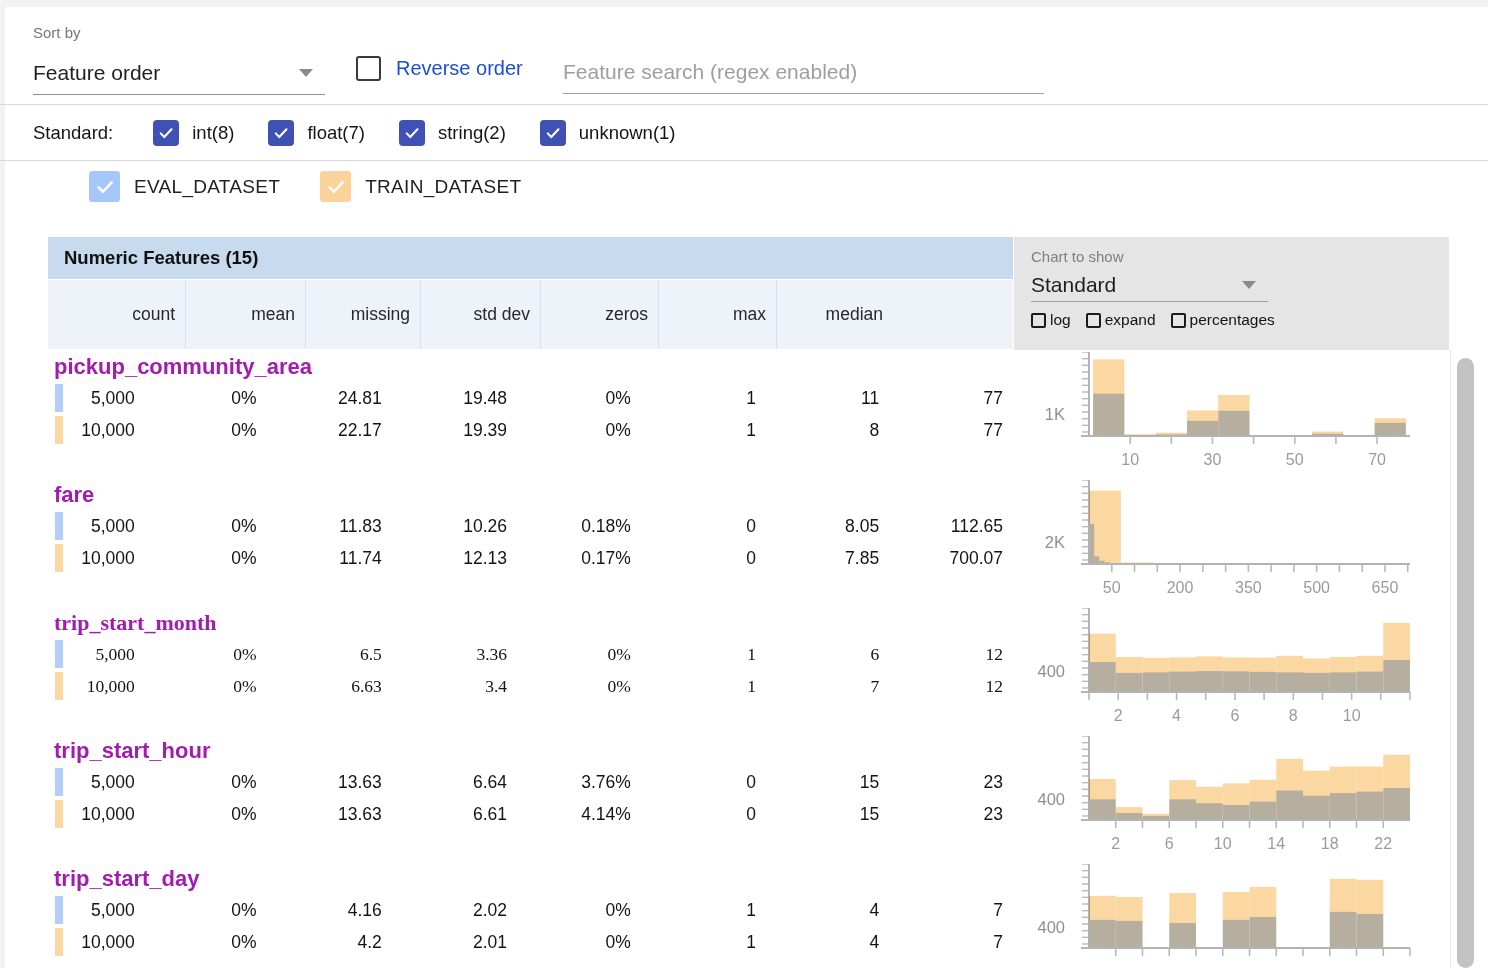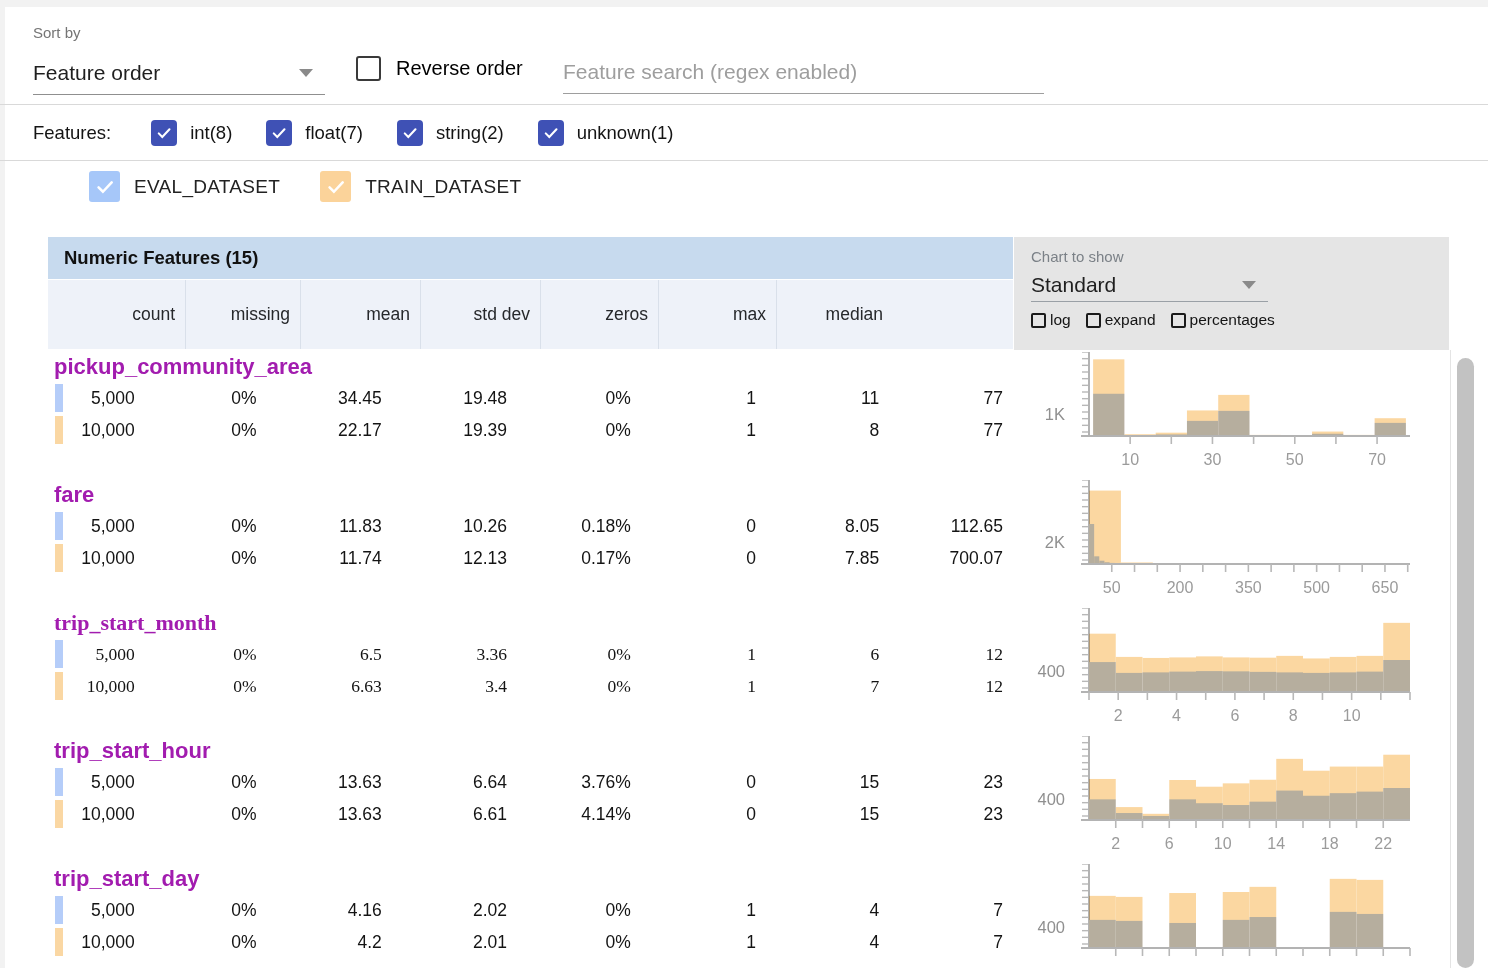--- a/index.html
+++ b/index.html
@@ -19,21 +19,21 @@
   .sort-select {
     left:33px; top:52px; width:292px; height:43px;
     display:flex; align-items:center; justify-content:space-between;
     border-bottom:1px solid #8f8f8f; cursor:pointer;
   }
   .sort-select .val { font-size:21px; color:#1f1f1f; }
   .dd-arrow { width:0; height:0; border-left:7px solid transparent;
     border-right:7px solid transparent; border-top:8px solid #8a8a8a; margin-right:12px;}
   .reverse-wrap { left:356px; top:56px; display:flex; align-items:center; cursor:pointer; }
   .cb-plain { width:25px; height:25px; border:2.5px solid #3a3a3a; border-radius:3px; background:#fff; }
-  .reverse-wrap .lbl { font-size:20px; margin-left:15px; color:#000000; }
+  .reverse-wrap .lbl { font-size:20px; margin-left:15px; color:#1d4ed8; }
   .search-wrap { left:563px; top:50px; width:481px; height:44px; }
   .search-wrap input {
     width:100%; height:100%; border:none; outline:none;
     border-bottom:1.5px solid #9e9e9e; font-size:21px; color:#1f1f1f;
     font-family:"Liberation Sans", sans-serif; background:transparent;
   }
   .search-wrap input::placeholder { color:#9e9e9e; }
   .divider { left:0; width:1488px; height:1px; background:#d9d9d9; }
 
   
@@ -108,21 +108,21 @@
 <div class="abs reverse-wrap">
   <span class="cb-plain"></span>
   <span class="lbl">Reverse order</span>
 </div>
 <div class="abs search-wrap">
   <input placeholder="Feature search (regex enabled)" style="">
 </div>
 <div class="abs divider" style="top:104px"></div>
 
 <div class="abs filter-row">
-  <span class="flabel">Features:</span>
+  <span class="flabel">Standard:</span>
   <span id="filter-items" style="display:flex;align-items:center">
       <span class="filter-item">
         <span class="cb-indigo" style="background: rgb(63, 81, 181);">
           <svg viewBox="0 0 24 24" class="chk">
             <path d="M5 12.5l4.7 4.7L19.3 7" fill="none" stroke="#fff" stroke-width="2.8" stroke-linecap="round"></path>
           </svg>
         </span>
         <span class="ilabel">int(8)</span>
       </span>
       <span class="filter-item">
@@ -192,36 +192,36 @@
       </span>
       <span class="toggle">
         <span class="cb-small"></span>
         <span class="tlabel">percentages</span>
       </span>
     </div>
 </div>
 
 <div class="abs col-headers" id="col-headers">
     <div class="cell" style="width: 137px;">count</div>
+    <div class="cell" style="width: 120px;">mean</div>
     <div class="cell" style="width: 115px;">missing</div>
-    <div class="cell" style="width: 120px;">mean</div>
     <div class="cell" style="width: 120px;">std dev</div>
     <div class="cell" style="width: 118px;">zeros</div>
     <div class="cell" style="width: 118px;">max</div>
     <div class="cell" style="width: 117px;">median</div>
   </div>
 
 <div id="feature-rows">
     <div class="abs fblock" style="top: 352px;">
       <div class="fname">pickup_community_area</div>
       <div class="frow">
         <span class="swatch" style="background: rgb(181, 205, 249);"></span>
         <div class="cell" style="width: 137px;">5,000</div>
         <div class="cell" style="width: 115px;">0%</div>
-        <div class="cell" style="width: 120px;">34.45</div>
+        <div class="cell" style="width: 120px;">24.81</div>
         <div class="cell" style="width: 120px;">19.48</div>
         <div class="cell" style="width: 118px;">0%</div>
         <div class="cell" style="width: 120px;">1</div>
         <div class="cell" style="width: 117px;">11</div>
         <div class="cell" style="width: 118px;">77</div>
       </div>
       <div class="frow">
         <span class="swatch" style="background: rgb(250, 215, 163);"></span>
         <div class="cell" style="width: 137px;">10,000</div>
         <div class="cell" style="width: 115px;">0%</div>

